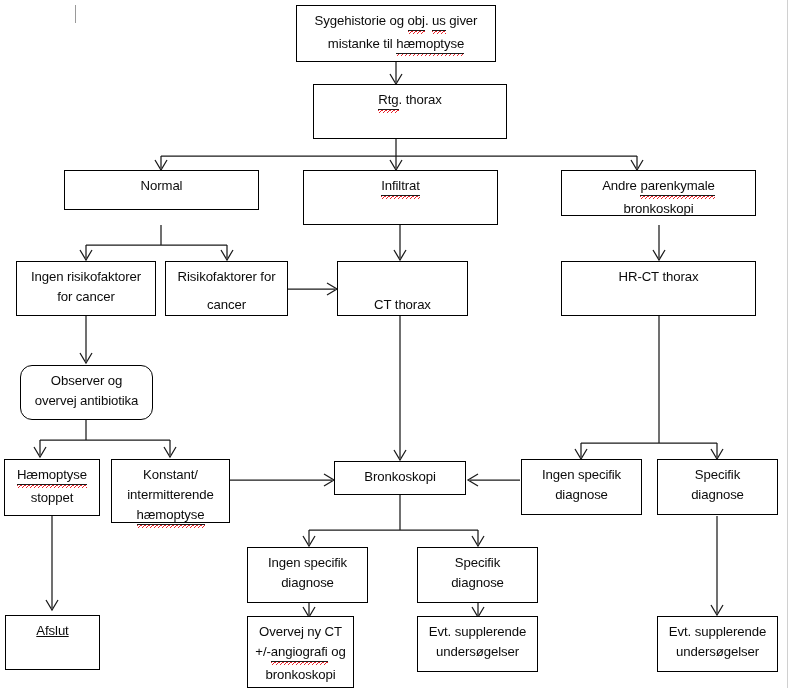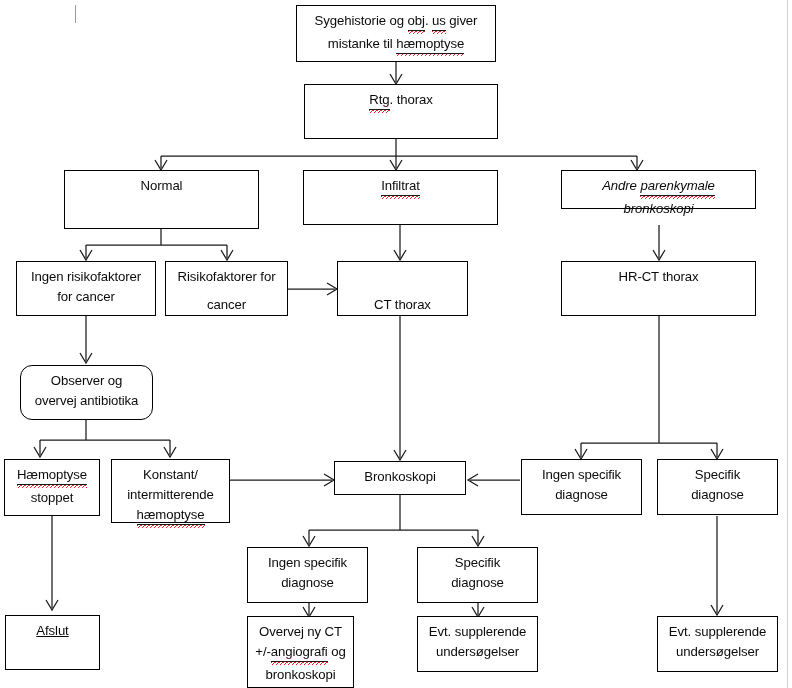--- a/index.html
+++ b/index.html
@@ -176,33 +176,33 @@
 
     <line x1="478" y1="603" x2="478" y2="615"></line>
     <path class="arrowhead" d="M472,607 L478,617 L484,607"></path>
   </svg>
 
   <div class="node" style="left:296px; top:5px; width:200px; height:57px;">
     <span class="ln"><span>Sygehistorie og </span><span class="sp">obj</span><span>. </span><span class="sp">us</span><span> giver</span></span>
     <span class="ln"><span>mistanke til </span><span class="sp">hæmoptyse</span></span>
   </div>
 
-  <div class="node" style="left:304px; top:84px; width:194px; height:55px;">
+  <div class="node" style="left:313px; top:84px; width:194px; height:55px;">
     <span class="ln"><span class="sp">Rtg</span><span>. thorax</span></span>
   </div>
 
-  <div class="node" style="left:64px; top:170px; width:195px; height:59px;">
+  <div class="node" style="left:64px; top:170px; width:195px; height:40px;">
     <span class="ln">Normal</span>
   </div>
 
   <div class="node" style="left:303px; top:170px; width:195px; height:55px;">
     <span class="ln sp">Infiltrat</span>
   </div>
 
-  <div class="node" style="left:561px; top:170px; width:195px; height:39px;font-style:italic;">
+  <div class="node" style="left:561px; top:170px; width:195px; height:46px;">
     <span class="ln"><span>Andre </span><span class="sp">parenkymale</span></span>
     <span class="ln">bronkoskopi</span>
   </div>
 
   <div class="node" style="left:16px; top:261px; width:140px; height:55px;">
     <span class="ln">Ingen risikofaktorer</span>
     <span class="ln">for cancer</span>
   </div>
 
   <div class="node" style="left:165px; top:261px; width:123px; height:55px;justify-content:space-between;">

